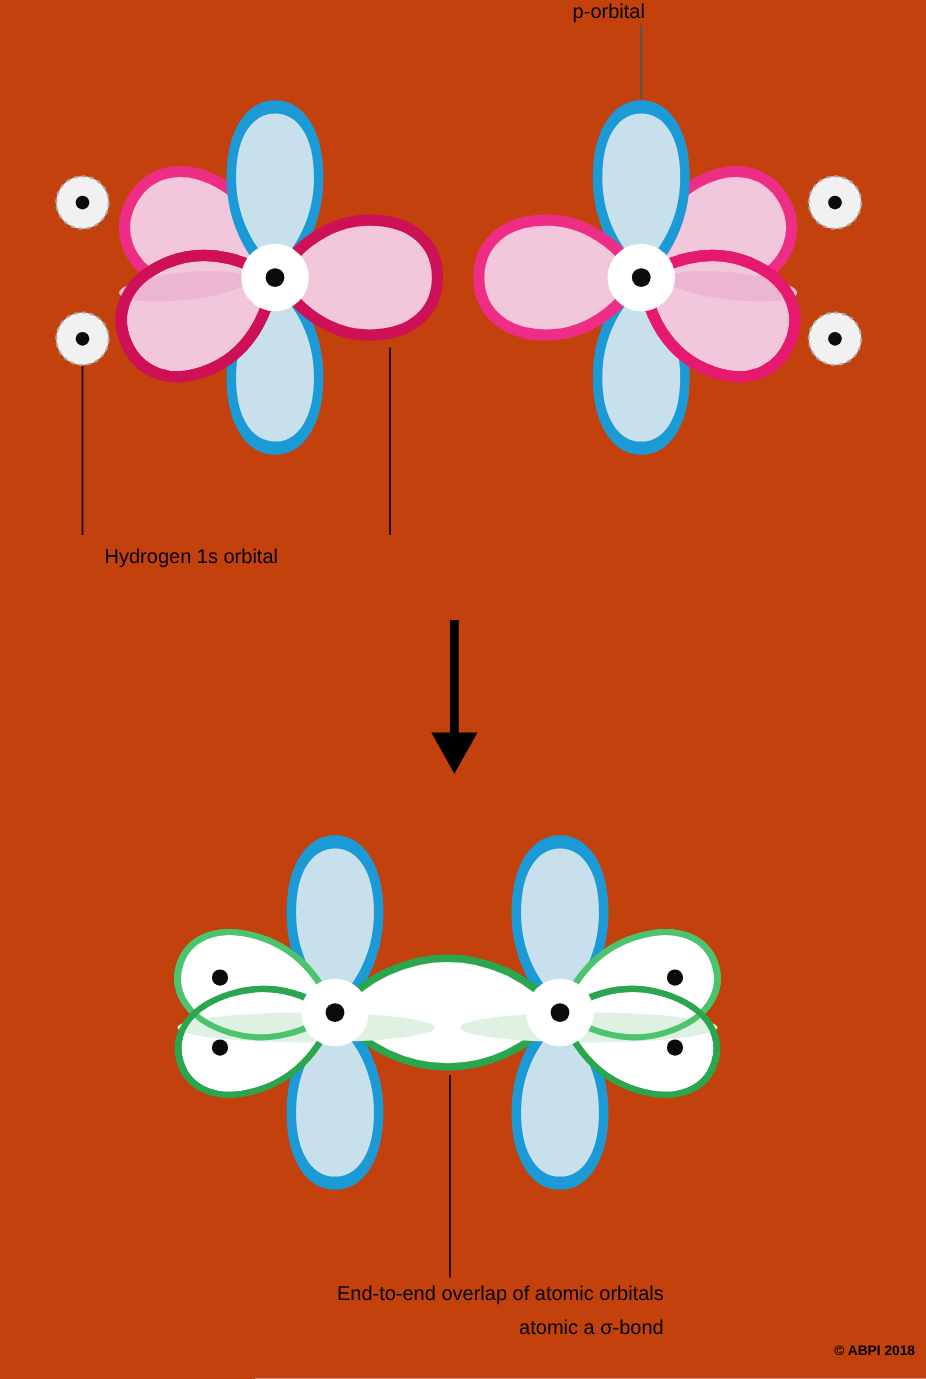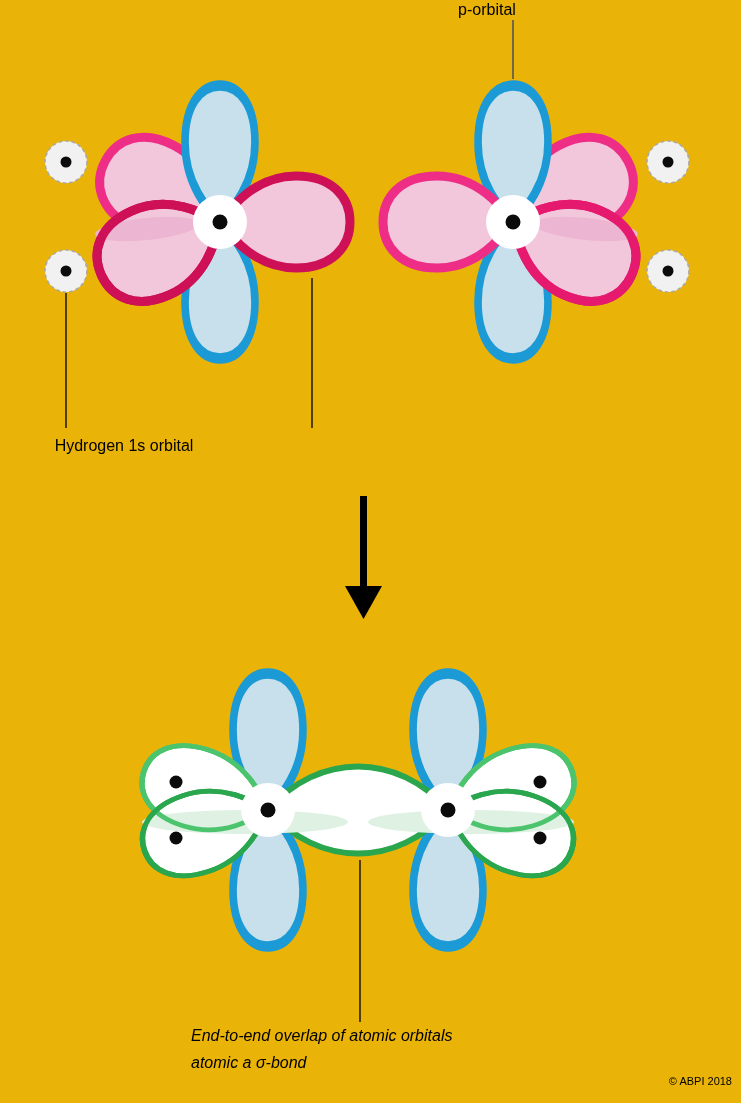--- a/index.html
+++ b/index.html
@@ -1,16 +1,16 @@
 <!DOCTYPE html>
 <html style="--blue: #1b9ad6; --blue-fill: #c8e0ec; --pink-bright: #ee2e86; --pink-mid: #e51a6e; --pink-deep: #ce1157; --pink-fill: #f2c7dc; --pink-band: #ecb5d1; --green-dark: #2aa64e; --green-light: #4cc46e; --green-band: #def1e3; --gray-fill: #f1f1f1; --gray-stroke: #a9a9a9; --arrow: #000000;"><head>
 <meta charset="utf-8">
 <style>
   html,body{margin:0;padding:0;background:#fff;}
-  .stage{position:relative;width:741px;height:1103px;background:#eab308;overflow:hidden;
+  .stage{position:relative;width:741px;height:1103px;background:#c2410c;overflow:hidden;
          font-family:"Liberation Sans", sans-serif;color:#000;}
   svg{position:absolute;left:0;top:0;}
   .lobe-blue{fill:var(--blue-fill);stroke:var(--blue);stroke-width:10;vector-effect:non-scaling-stroke;}
   .lobe-pink-bright{fill:var(--pink-fill);stroke:var(--pink-bright);stroke-width:9;vector-effect:non-scaling-stroke;}
   .lobe-pink-mid{fill:var(--pink-fill);stroke:var(--pink-mid);stroke-width:9;vector-effect:non-scaling-stroke;}
   .lobe-pink-deep{fill:var(--pink-fill);stroke:var(--pink-deep);stroke-width:9;vector-effect:non-scaling-stroke;}
   .lobe-green-light{fill:#fff;stroke:var(--green-light);stroke-width:5.5;vector-effect:non-scaling-stroke;}
   .lobe-green-dark{fill:#fff;stroke:var(--green-dark);stroke-width:5.5;vector-effect:non-scaling-stroke;}
   .restroke{fill:none !important;}
   .band-pink{fill:var(--pink-band);}
@@ -18,25 +18,25 @@
   .lens{fill:#fff;stroke:var(--green-dark);stroke-width:6;}
   .nucleus{fill:#fff;}
   .ndot{fill:#0b0b0b;}
   .edot{fill:#0b0b0b;}
   .hcircle{fill:var(--gray-fill);stroke:var(--gray-stroke);stroke-width:1.6;stroke-dasharray:3.5 3;}
   .leader{stroke:#000;stroke-width:1.3;}
   .leader-gray{stroke:#555;stroke-width:1.6;}
   .arrow{fill:var(--arrow);}
   .lbl{position:absolute;font-size:16px;line-height:19px;text-align:center;white-space:nowrap;}
   .lbl-p{left:427px;top:0px;width:120px;}
-  .lbl-h1s{left:24px;top:436px;width:200px;}
+  .lbl-h1s{left:53px;top:436px;width:200px;}
   .lbl-sp2{left:273px;top:436px;width:200px;}
-  .caption{position:absolute;left:191px;top:1022px;width:340px;text-align:left;
-           font-size:16px;line-height:27px;font-style:italic;}
-  .copyright{position:absolute;right:9px;top:1075px;font-size:11px;font-weight:normal;}
+  .caption{position:absolute;left:191px;top:1022px;width:340px;text-align:right;
+           font-size:16px;line-height:27px;}
+  .copyright{position:absolute;right:9px;top:1075px;font-size:11px;font-weight:bold;}
 </style>
 </head>
 <body>
 
 <div class="stage">
 
 <svg width="741" height="1103" viewBox="0 0 741 1103">
   <defs>
     <path id="petal" d="M0 0 C10 -13 34 -46 76 -46 C112 -46 130 -25 130 0 C130 25 112 46 76 46 C34 46 10 13 0 0 Z"></path>
   </defs>

